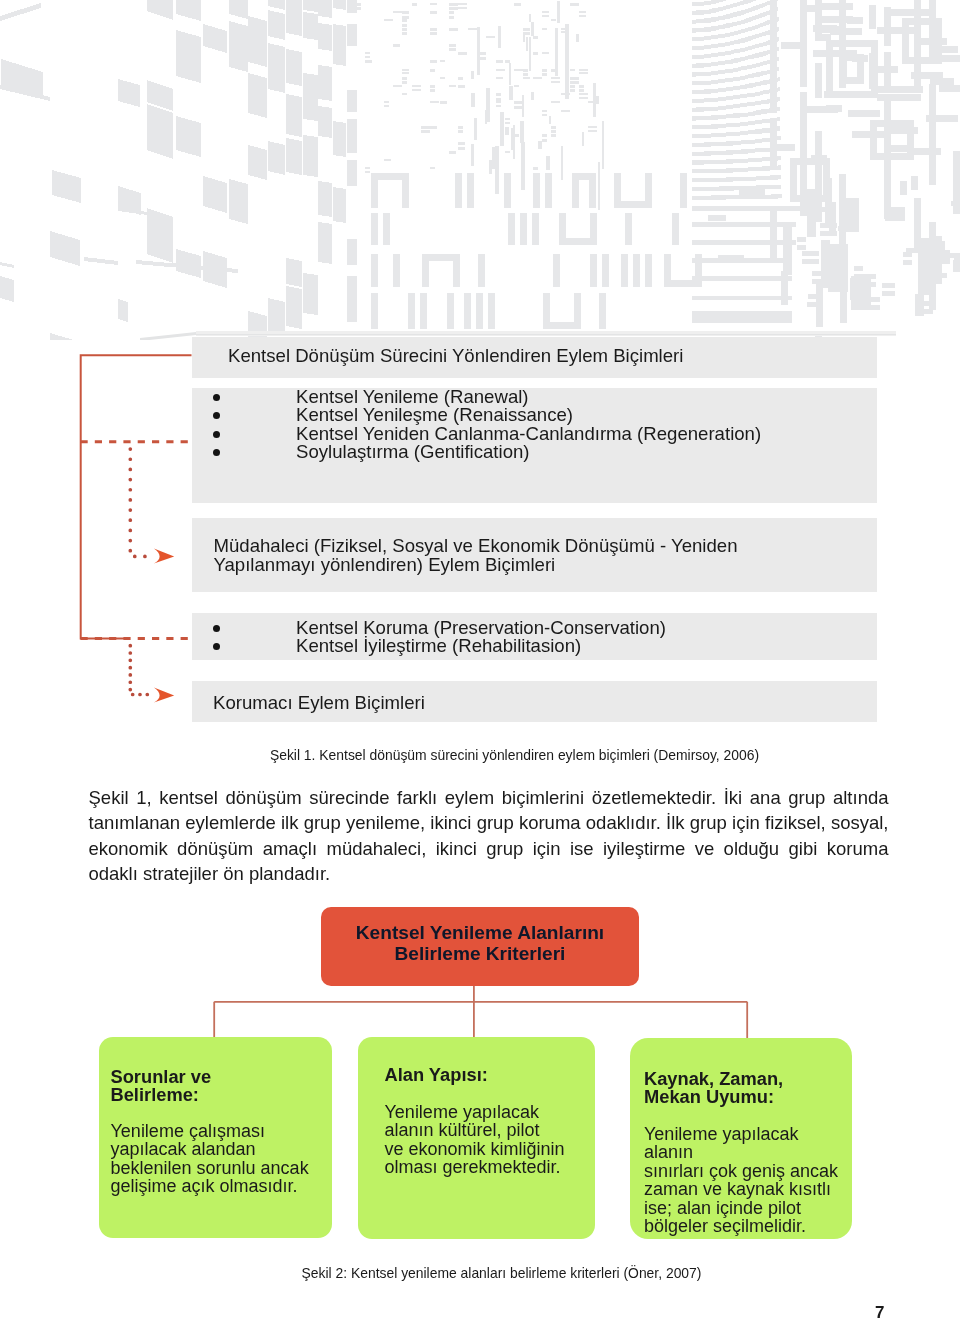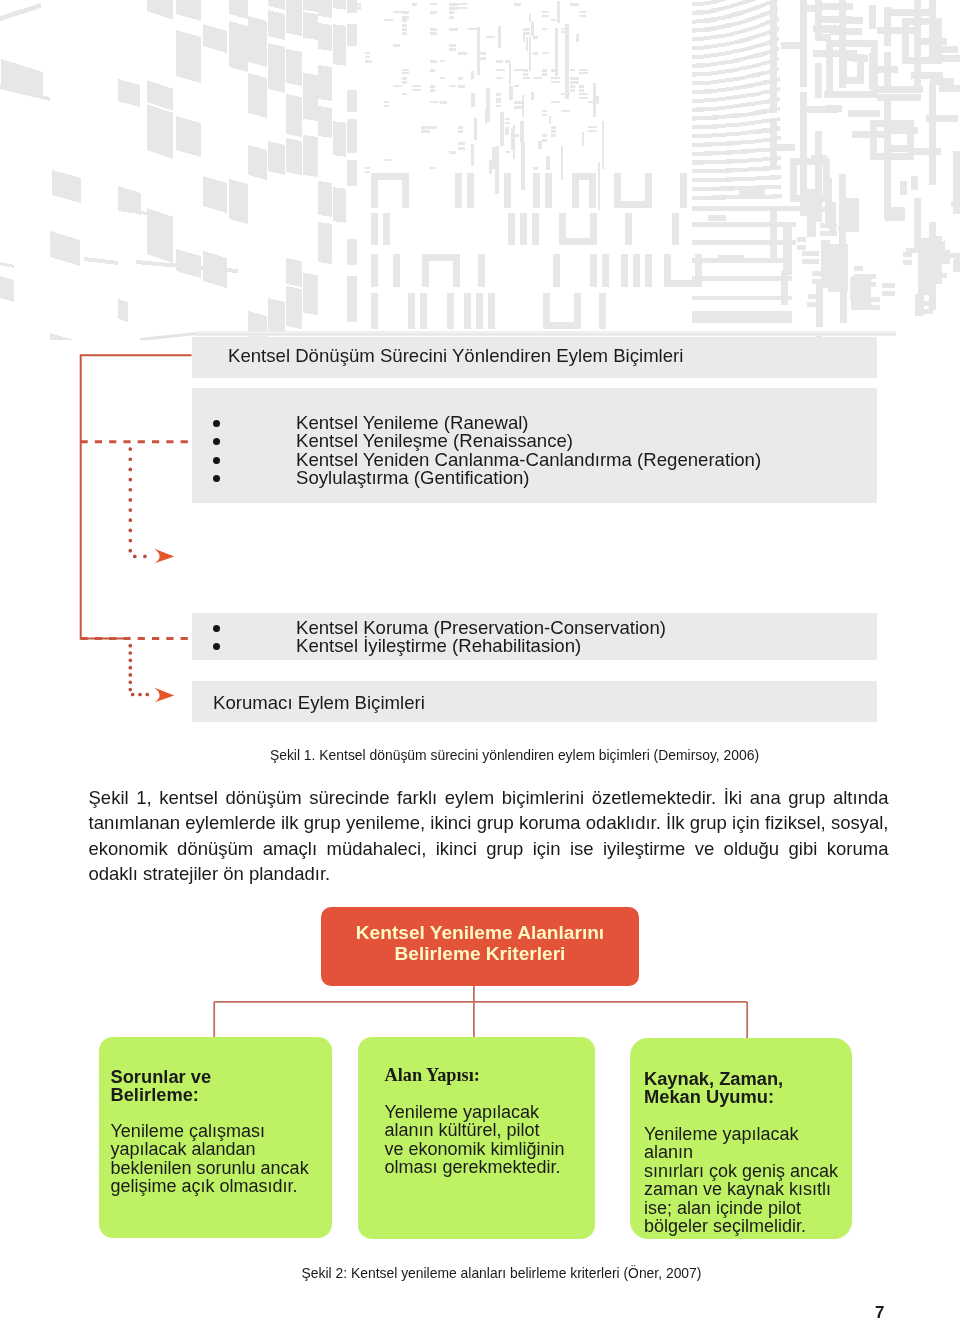--- a/index.html
+++ b/index.html
@@ -27,48 +27,48 @@
   .b3 .l2{left:21.5px;top:35.5px;}
   .b4{left:192px;top:613px;width:685px;height:47px;}
   .b5{left:192px;top:681px;width:685px;height:41px;text-decoration:underline;}
   .b5 .t{left:21px;top:11px;}
 
   ul.bl{list-style:none;margin:0;padding:0;position:absolute;left:0;top:0;}
   ul.bl li{position:relative;font-size:18.6px;line-height:18.4px;white-space:nowrap;
            padding-left:104px;}
   ul.bl li:before{content:"";position:absolute;left:20.6px;top:5.8px;width:7.1px;height:7.1px;
                   border-radius:50%;background:#141414;}
-  .b2 ul.bl{top:26px;}
+  .b2 ul.bl{top:0;}
   .b4 ul.bl{top:6px;}
 
   
   .para{position:absolute;margin:6px;left:82.5px;top:779px;width:800px;
         text-align:justify;font-size:18.5px;line-height:25.3px;}
 
   
   .cap{position:absolute;font-size:13.9px;text-align:center;}
   .cap1{left:172px;top:747px;width:685px;}
   .cap2{left:98px;top:1265px;width:807px;}
 
   
   .fig2{position:absolute;left:0;top:0;width:960px;height:1321px;}
   .conn2{position:absolute;left:0;top:907px;}
   .obox{position:absolute;left:321px;top:907px;width:318px;height:79px;
-        background:#e2533a;border-radius:10px;color:#fef9c3;font-weight:bold;
+        background:#e2533a;border-radius:10px;color:#0f172a;font-weight:bold;
         text-align:center;font-size:19.1px;line-height:21px;
         display:flex;flex-direction:column;justify-content:center;
         padding-bottom:7px;box-sizing:border-box;}
   .cbox{position:absolute;background:#bef264;border-radius:14px;}
   .cbox .h{font-weight:bold;font-size:18.3px;line-height:18.4px;}
   .cbox .b{font-size:18px;line-height:18.4px;}
   .c1{left:99px;top:1037px;width:233px;height:201px;}
   .c1 .h{position:absolute;left:11.5px;top:31px;}
   .c1 .b{position:absolute;left:11.5px;top:85px;}
   .c2{left:358px;top:1037px;width:237px;height:202px;}
-  .c2 .h{position:absolute;left:26.5px;top:29px;font-family:Liberation Serif, serif;}
+  .c2 .h{position:absolute;left:26.5px;top:29px;}
   .c2 .b{position:absolute;left:26.5px;top:66px;}
   .c3{left:630px;top:1038px;width:222px;height:201px;border-radius:18px;}
   .c3 .h{position:absolute;left:14px;top:31.5px;}
   .c3 .b{position:absolute;left:14px;top:87px;}
   .pno{position:absolute;left:875px;top:1303px;font-weight:bold;font-size:17px;}
 </style>
 </head>
 <body>
 
 <div id="page">
@@ -555,20 +555,24 @@
 
     <div class="gbox b2">
       <ul class="bl">
         <li>Kentsel Yenileme (Ranewal)</li>
         <li>Kentsel Yenileşme (Renaissance)</li>
         <li>Kentsel Yeniden Canlanma-Canlandırma (Regeneration)</li>
         <li>Soylulaştırma (Gentification)</li>
       </ul>
     </div>
 
+    <div class="gbox b3">
+      <div class="t title-row l1">Müdahaleci (Fiziksel, Sosyal ve Ekonomik Dönüşümü - Yeniden</div>
+      <div class="t title-row l2">Yapılanmayı yönlendiren) Eylem Biçimleri</div>
+    </div>
 
     <div class="gbox b4">
       <ul class="bl">
         <li>Kentsel Koruma (Preservation-Conservation)</li>
         <li>Kentsel İyileştirme (Rehabilitasion)</li>
       </ul>
     </div>
 
     <div class="gbox b5">
       <div class="t title-row">Korumacı Eylem Biçimleri</div>

